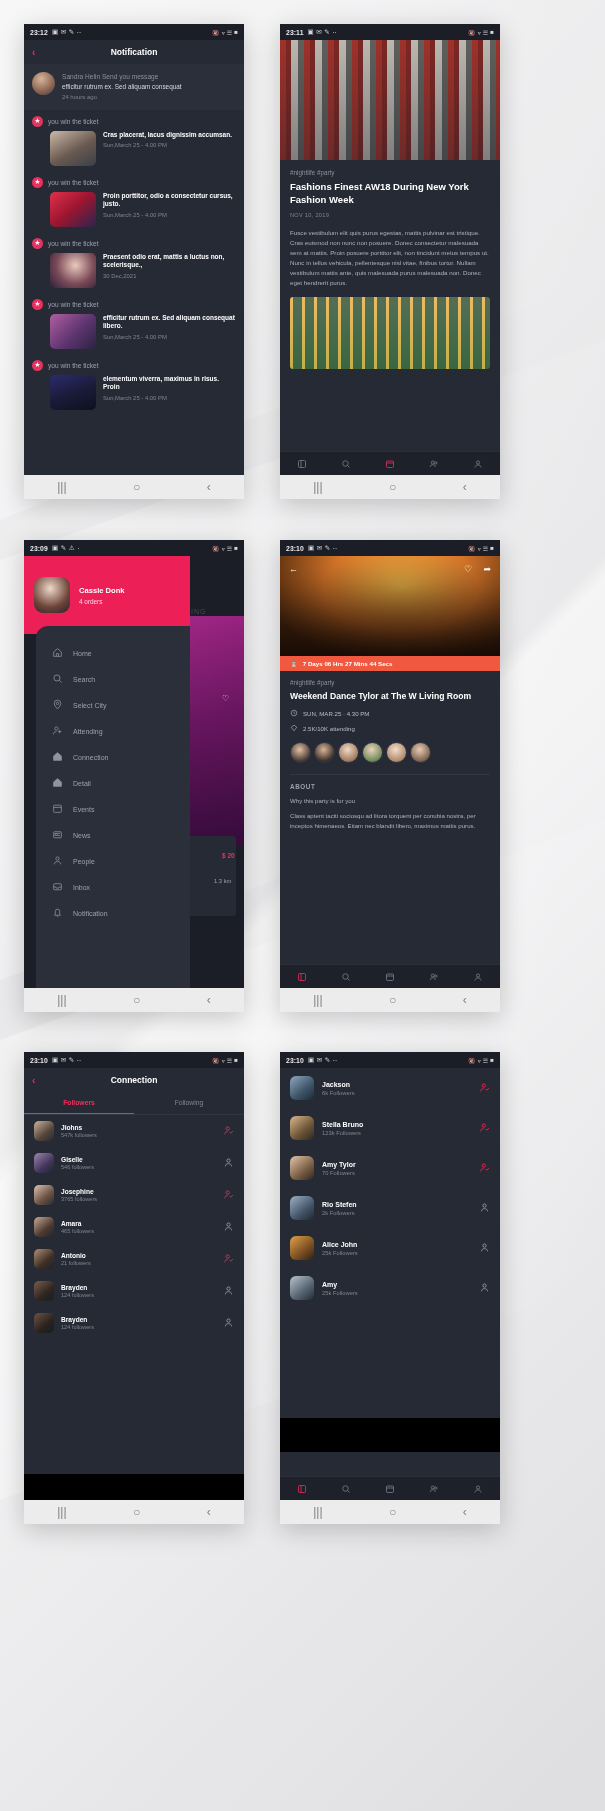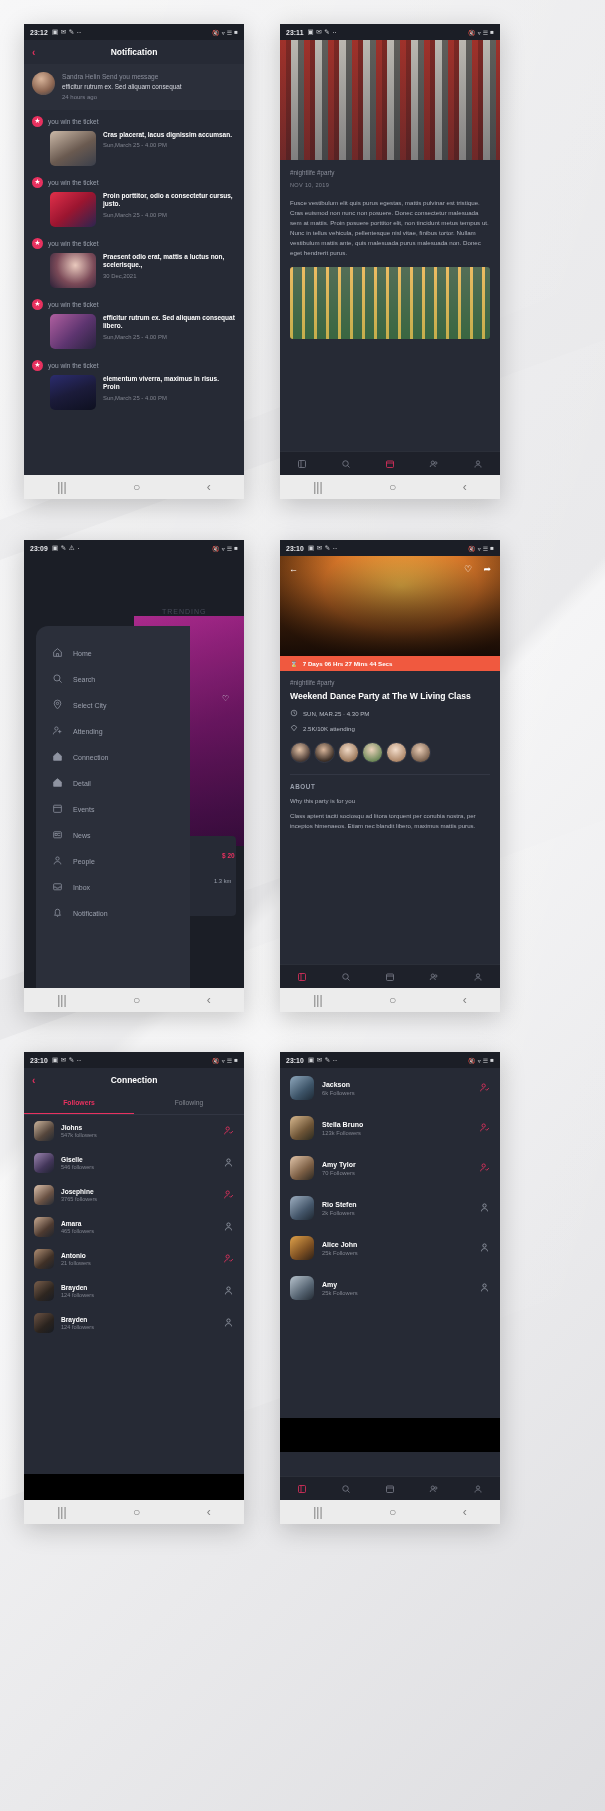--- a/index.html
+++ b/index.html
@@ -272,20 +272,21 @@
       <span class="sb-ic">🔇</span>
       <span class="sb-ic">▿</span>
       <span class="sb-ic">☰</span>
       <span class="sb-ic">■</span>
     </span>
   </div>
   <div class="scr">
     <div class="hero" style="background-image:linear-gradient(180deg, rgba(20,30,45,.15), rgba(20,25,38,.45)), repeating-linear-gradient(90deg,#b8352a 0 6px,#8e2a22 6px 11px,#d8d3c8 11px 18px,#6c6a63 18px 24px), linear-gradient(160deg,#5d6a74,#2b3540)"></div>
     <div class="art">
       <div class="tags">#nightlife #party</div>
+      <h1>Fashions Finest AW18 During New York Fashion Week</h1>
       <div class="date">NOV 10, 2019</div>
       <p>Fusce vestibulum elit quis purus egestas, mattis pulvinar est tristique. Cras euismod non nunc non posuere. Donec consectetur malesuada sem at mattis. Proin posuere porttitor elit, non tincidunt metus tempus ut. Nunc in tellus vehicula, pellentesque nisl vitae, finibus tortor. Nullam vestibulum mattis ante, quis malesuada purus malesuada non. Donec eget hendrerit purus.</p>
     </div>
     <div class="art-img" style="background-image:linear-gradient(180deg,rgba(255,200,210,.18),rgba(90,140,80,.25)), repeating-linear-gradient(90deg,#e8b94a 0 3px,#2e5a3c 3px 12px), linear-gradient(120deg,#7fb2c9,#4a7a55)"></div>
   </div>
   <div class="tabbar">
     <span><svg viewBox="0 0 20 20">
           <rect x="3" y="3" width="14" height="14" rx="2"></rect>
           <line x1="8" y1="3" x2="8" y2="17"></line>
         </svg></span>
@@ -334,20 +335,27 @@
     <div class="behind">
       <div class="behind-txt">TRENDING</div>
       <div class="behind-img" style="background-image:linear-gradient(180deg,rgba(180,40,140,.55),rgba(60,10,60,.75)), linear-gradient(140deg,#b0309a,#5a1060 55%,#23103a)"></div>
       <div class="behind-heart">♡</div>
       <div class="behind-card"></div>
       <div class="behind-price">$ 20</div>
       <div class="behind-km">1.3 km</div>
     </div>
 
     <div class="drawer">
+      <div class="drawer-head">
+        <div class="dav" style="background-image:radial-gradient(circle at 45% 32%, #eed9c9, #6d4438 60%, #2a2230)"></div>
+        <div>
+          <div class="dn">Cassie Donk</div>
+          <div class="do">4 orders</div>
+        </div>
+      </div>
       <div class="drawer-body">
         <div class="d-item">
           <span><svg viewBox="0 0 20 20">
                 <path d="M3 9l7-6 7 6v8H3z"></path>
                 <path d="M8 17v-5h4v5"></path>
               </svg></span>
           <span>Home</span>
         </div>
         <div class="d-item">
           <span><svg viewBox="0 0 20 20">
@@ -452,21 +460,21 @@
       <span class="hero-ic" style="left:9px">←</span>
       <span class="hero-ic" style="right:28px">♡</span>
       <span class="hero-ic" style="right:9px">➦</span>
     </div>
     <div class="countdown">
       <span>⌛</span>
       <span>7 Days 06 Hrs 27 Mins 44 Secs</span>
     </div>
     <div class="ev-body">
       <div class="tags">#nightlife #party</div>
-      <h2>Weekend Dance Party at The W Living Class</h2>
+      <h2>Weekend Dance Tylor at The W Living Room</h2>
       <div class="ev-meta">
         <span><svg viewBox="0 0 20 20">
               <circle cx="10" cy="10" r="7"></circle>
               <path d="M10 6v4l3 2"></path>
             </svg></span>
         <span>SUN, MAR.25 · 4.30 PM</span>
       </div>
       <div class="ev-meta">
         <span><svg viewBox="0 0 20 20">
               <path d="M3 8l7-5 7 5-7 9z"></path>

